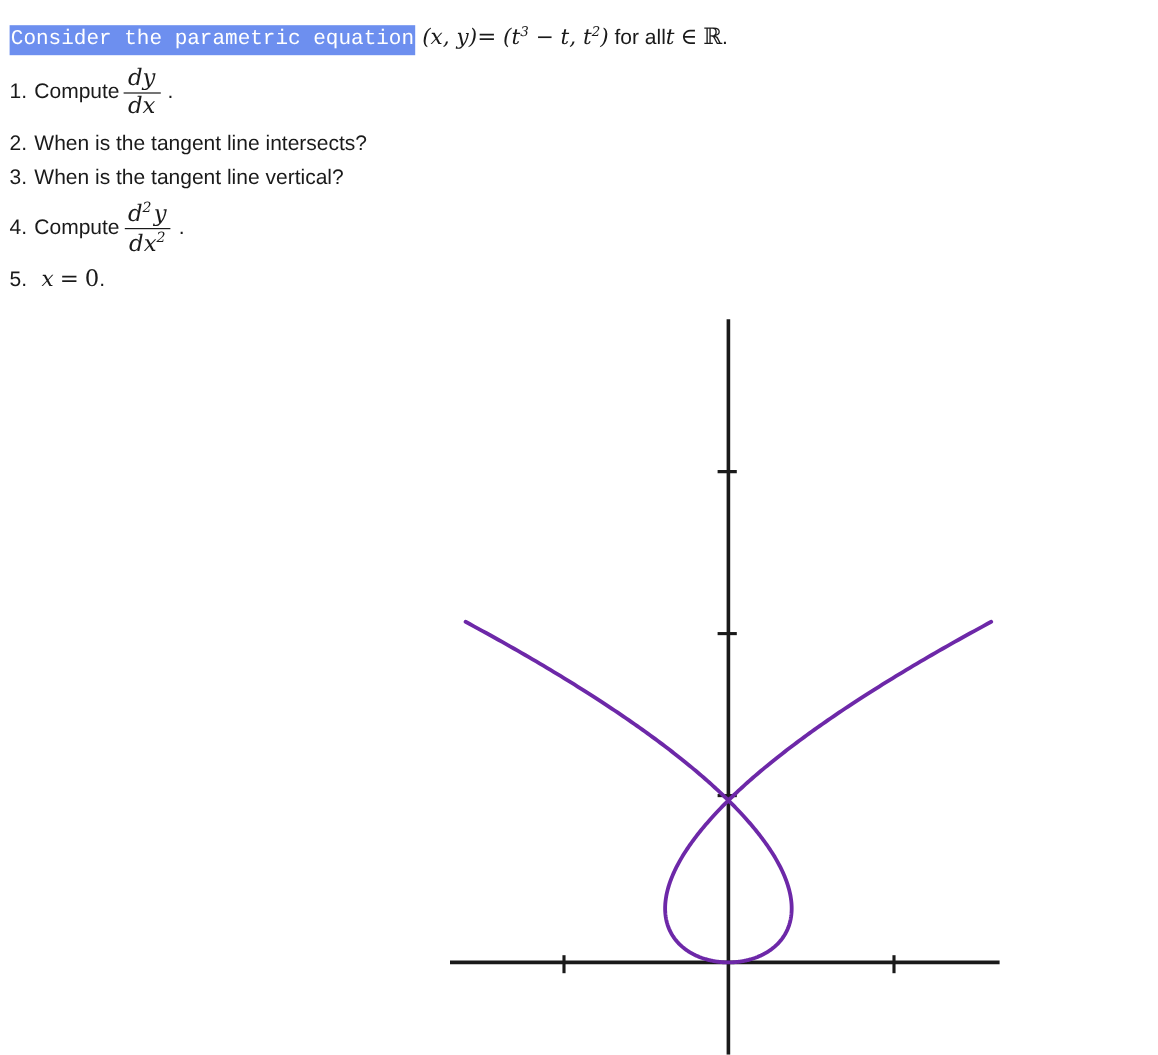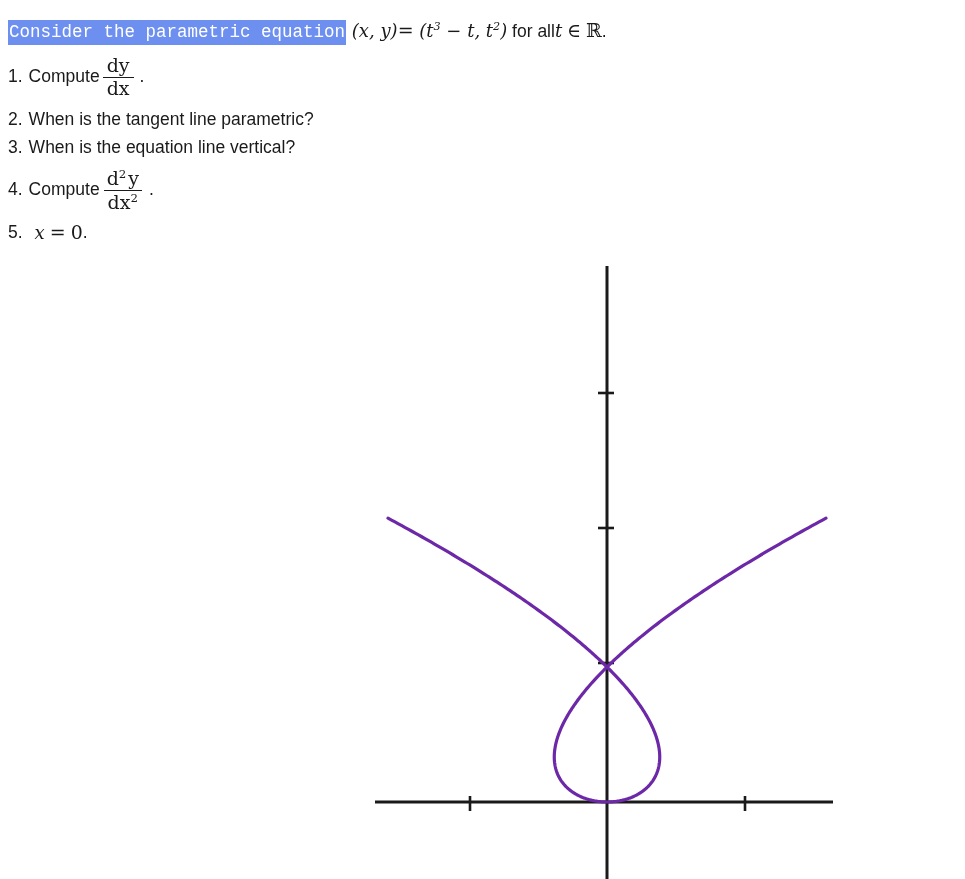--- a/index.html
+++ b/index.html
@@ -75,20 +75,21 @@
   
   .frac {
     display: inline-flex;
     flex-direction: column;
     align-items: center;
     vertical-align: middle;
     margin: 0 3px;
     position: relative;
     top: 1px;
     font-family: "DejaVu Serif", "Liberation Serif", serif;
+    font-style: italic;
     font-size: 19px;
     line-height: 1.05;
   }
   .frac .num { padding: 0 4px 1px 4px; }
   .frac .den { padding: 1px 4px 0 4px; border-top: 1.3px solid #1a1a1a; }
   .frac sup {
     font-size: 0.62em;
     vertical-align: super;
   }
   .period { margin-left: 3px; }
@@ -120,26 +121,26 @@
     <span class="q-text">Compute</span>
     <span class="frac">
       <span class="num">dy</span>
       <span class="den">dx</span>
     </span>
     <span class="period">.</span>
   </div>
 
   <div class="q-item short">
     <span class="q-num">2.</span>
-    <span class="q-text">When is the tangent line parametric?</span>
+    <span class="q-text">When is the tangent line intersects?</span>
   </div>
 
   <div class="q-item short">
     <span class="q-num">3.</span>
-    <span class="q-text">When is the equation line vertical?</span>
+    <span class="q-text">When is the tangent line vertical?</span>
   </div>
 
   <div class="q-item tall">
     <span class="q-num">4.</span>
     <span class="q-text">Compute</span>
     <span class="frac">
       <span class="num"><span>d</span><sup>2</sup> <span>y</span></span>
       <span class="den"><span>dx</span><sup>2</sup></span>
     </span>
     <span class="period">.</span>

